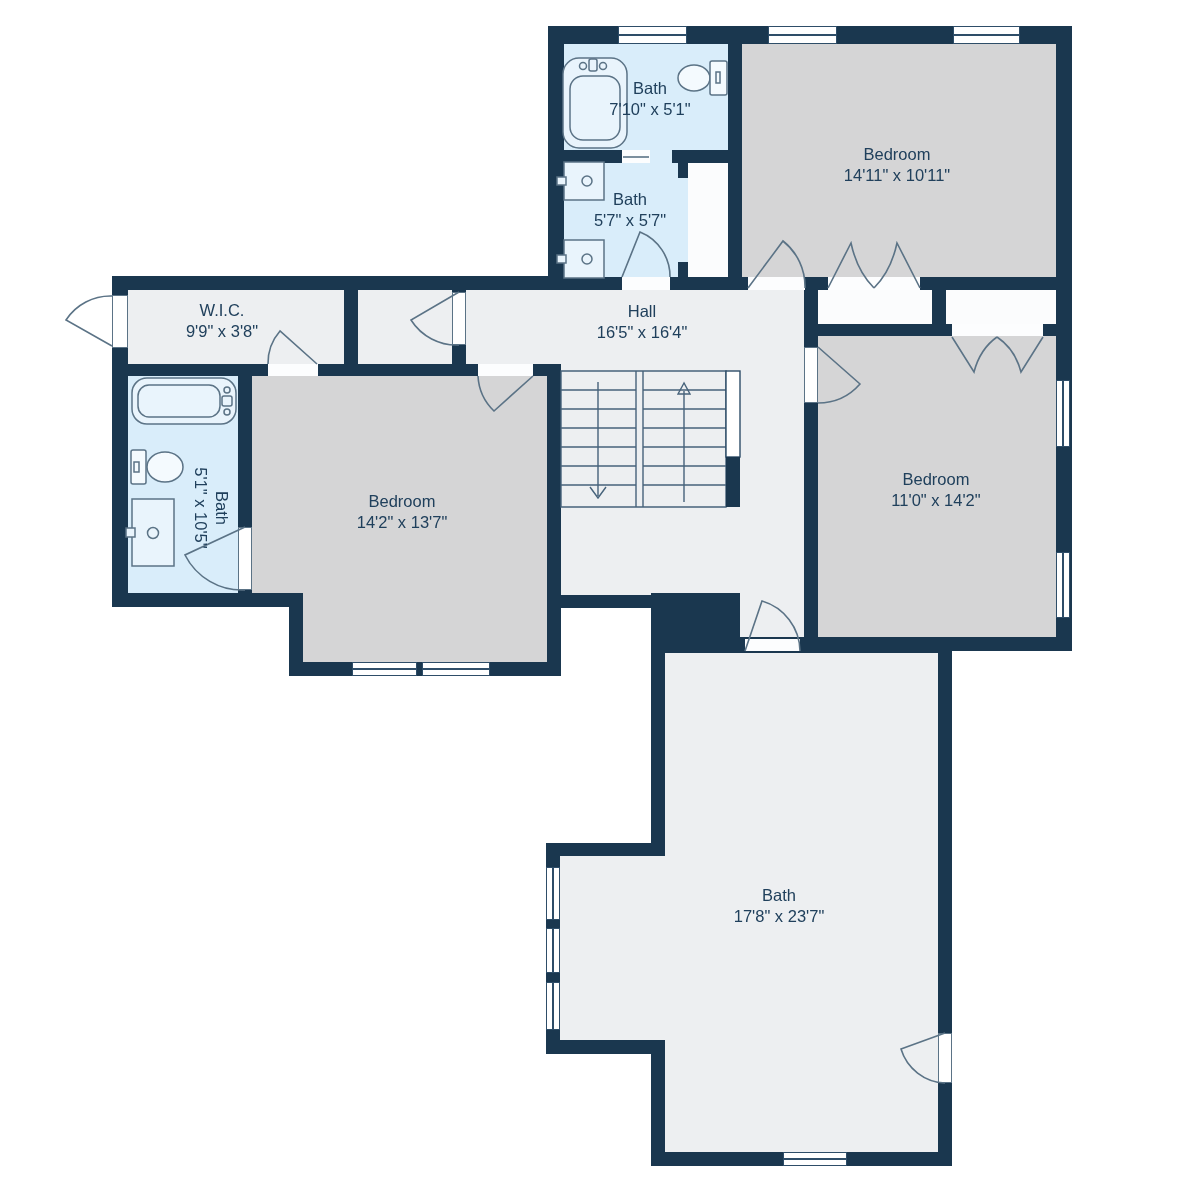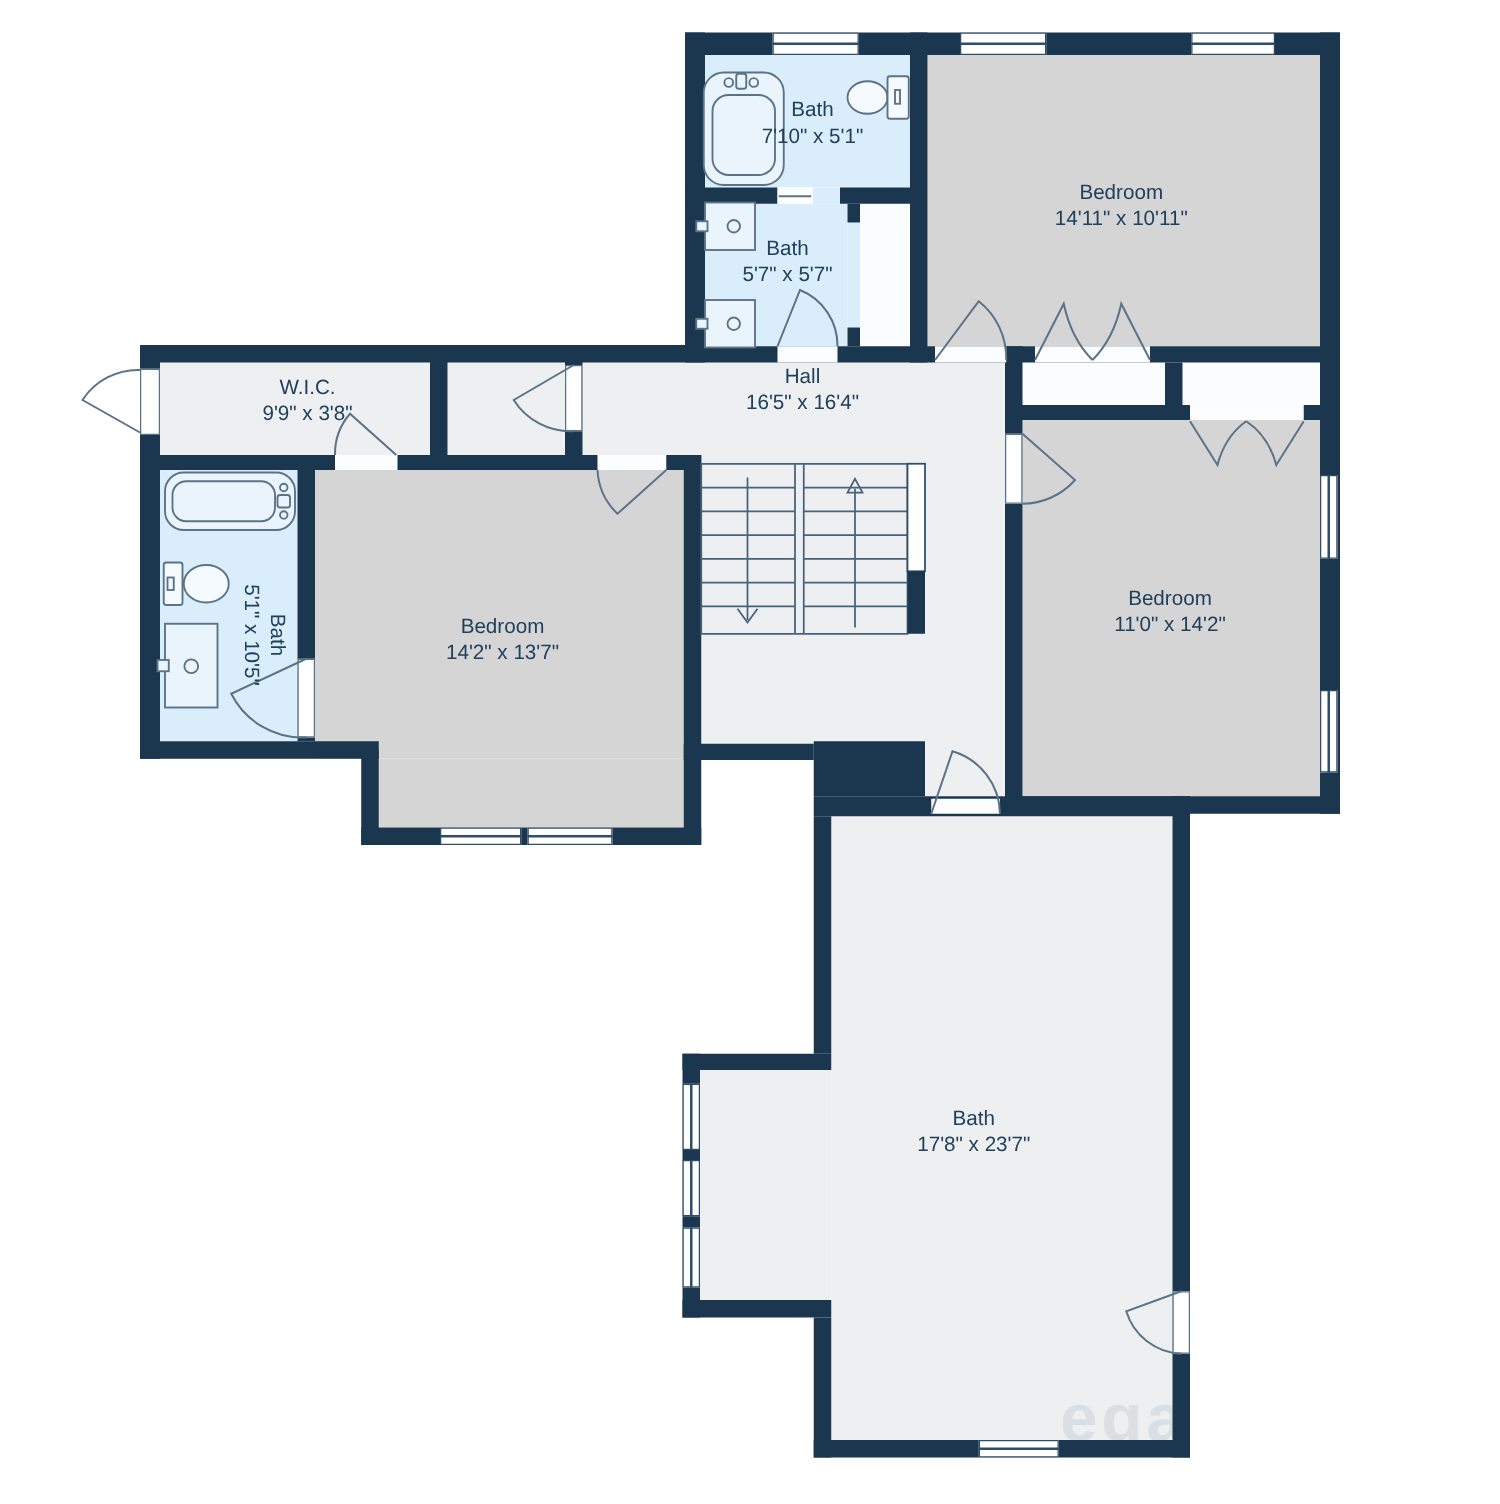--- a/index.html
+++ b/index.html
@@ -43,21 +43,20 @@
   <div class="floor f-hall" style="left:740px;top:364px;width:64px;height:273px"></div>
   <div class="floor f-blue" style="left:128px;top:376px;width:110px;height:217px"></div>
   <div class="floor f-gray" style="left:252px;top:376px;width:295px;height:231px"></div>
   <div class="floor f-gray" style="left:303px;top:607px;width:244px;height:55px"></div>
   <div class="floor f-white" style="left:818px;top:290px;width:114px;height:34px"></div>
   <div class="floor f-white" style="left:946px;top:290px;width:110px;height:34px"></div>
   <div class="floor f-gray" style="left:818px;top:336px;width:238px;height:301px"></div>
   <div class="floor f-hall" style="left:665px;top:653px;width:273px;height:499px"></div>
   <div class="floor f-hall" style="left:560px;top:856px;width:105px;height:184px"></div>
 
-  <div class="wm">ega</div>
 
   <div class="wall" style="left:548px;top:26px;width:524px;height:18px"></div>
   <div class="wall" style="left:548px;top:26px;width:16px;height:264px"></div>
   <div class="wall" style="left:728px;top:26px;width:14px;height:264px"></div>
   <div class="wall" style="left:548px;top:150px;width:74px;height:13px"></div>
   <div class="wall" style="left:672px;top:150px;width:56px;height:13px"></div>
   <div class="wall" style="left:548px;top:277px;width:524px;height:13px"></div>
   <div class="wall" style="left:1056px;top:26px;width:16px;height:625px"></div>
   <div class="wall" style="left:678px;top:163px;width:10px;height:15px"></div>
   <div class="wall" style="left:678px;top:262px;width:10px;height:15px"></div>
@@ -215,25 +214,25 @@
     <div>7'10" x 5'1"</div>
   </div>
   <div class="rlabel" style="left:630px;top:210px">
     <div>Bath</div>
     <div>5'7" x 5'7"</div>
   </div>
   <div class="rlabel" style="left:897px;top:165px">
     <div>Bedroom</div>
     <div>14'11" x 10'11"</div>
   </div>
-  <div class="rlabel" style="left:246px;top:321px">
+  <div class="rlabel" style="left:222px;top:321px">
     <div>W.I.C.</div>
     <div>9'9" x 3'8"</div>
   </div>
-  <div class="rlabel" style="left:642px;top:312px">
+  <div class="rlabel" style="left:642px;top:322px">
     <div>Hall</div>
     <div>16'5" x 16'4"</div>
   </div>
   <div class="rlabel rot" style="left:211px;top:508px">
     <div>Bath</div>
     <div>5'1" x 10'5"</div>
   </div>
   <div class="rlabel" style="left:402px;top:512px">
     <div>Bedroom</div>
     <div>14'2" x 13'7"</div>

